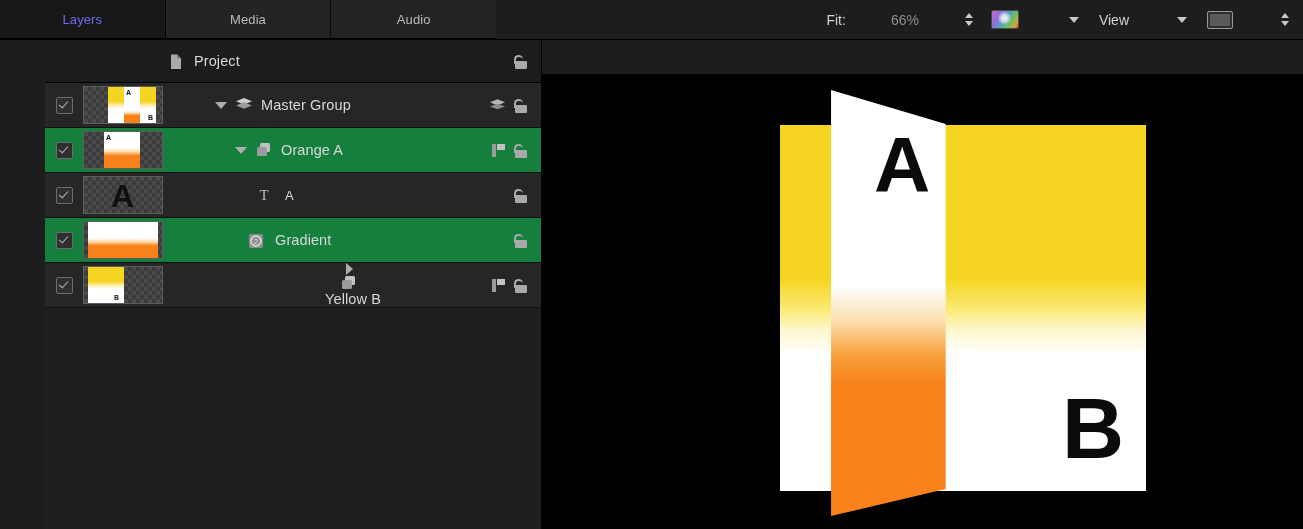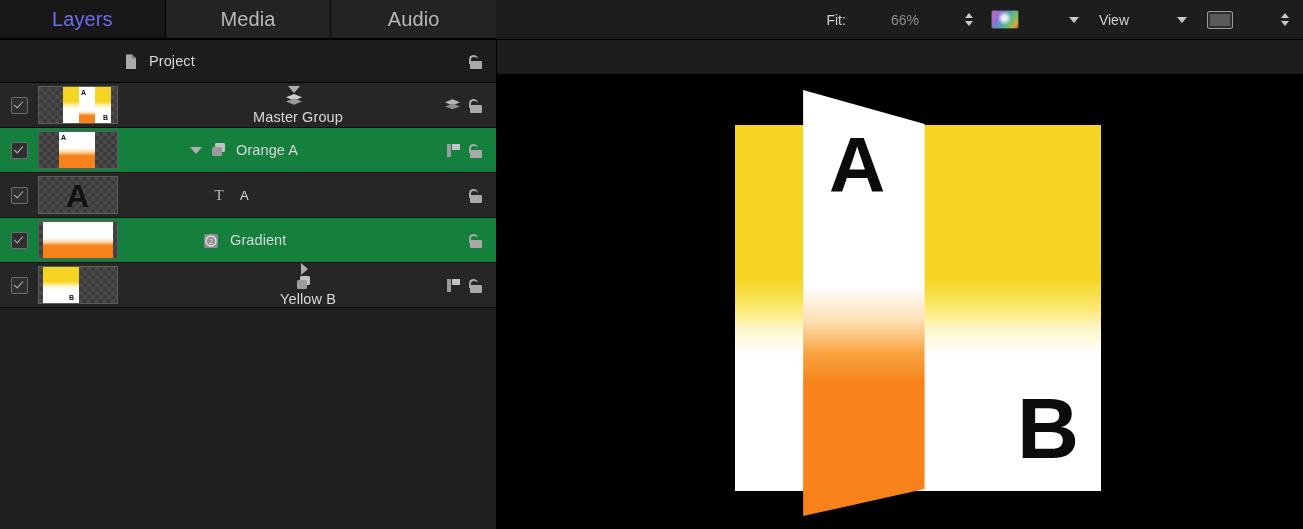--- a/index.html
+++ b/index.html
@@ -37,21 +37,21 @@
     display: flex;
     width: 496px;
     min-width: 496px;
     align-items: stretch;
   }
   .tab {
     flex: 1 1 0;
     display: flex;
     align-items: center;
     justify-content: center;
-    font-size: 20px;
+    font-size: 13px;
     color: #b9b9bb;
     background: #232323;
     border-right: 1px solid #0c0c0c;
     border-bottom: 1px solid #000;
     letter-spacing: .1px;
   }
   .tab:first-child {
     background: #171717;
     color: #6c6cf0;
     border-right: 1px solid #000;
@@ -146,20 +146,21 @@
 
   
   .layers {
     width: 496px;
     min-width: 496px;
     background: #1f1f1f;
     border-right: 1px solid #000;
     display: flex;
     flex-direction: column;
     position: relative;
+    margin-left: 45px;
   }
   .row {
     height: 45px;
     min-height: 45px;
     display: flex;
     align-items: center;
     border-bottom: 1px solid #111;
     position: relative;
     box-sizing: border-box;
   }
@@ -432,21 +433,21 @@
         <div class="thumb-cell">
           <span class="thumb">
             <span class="th-in grad-yellow" style="left:24px;width:16px;"></span>
             <span class="th-in" style="left:40px;width:16px;background:#fff;"></span>
             <span class="th-in grad-orange" style="left:40px;width:16px;top:14px;"></span>
             <span class="th-in grad-yellow" style="left:56px;width:16px;"></span>
             <span class="th-letter" style="left:42px;top:2px;font-size:7px;">A</span>
             <span class="th-letter" style="left:64px;top:27px;font-size:7px;">B</span>
           </span>
         </div>
-        <div class="name-cell" style="padding-left:48px;flex-direction:column;">
+        <div class="name-cell" style="padding-left:48px;">
           <span class="disc"></span>
           <span class="kind-icon">
             <svg width="18" height="14" viewBox="0 0 18 14">
                 <path d="M9 1L17 4.2 9 7.4 1 4.2z" fill="#cfcfd1"></path>
                 <path d="M9 5.3l8 3.2-8 3.2-8-3.2z" fill="#9a9a9c"></path>
               </svg>
           </span>
           <span class="row-label">Master Group</span>
         </div>
         <div class="right-icons">

